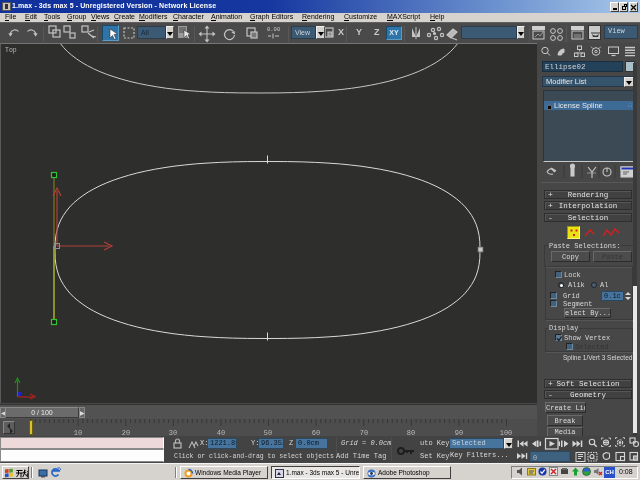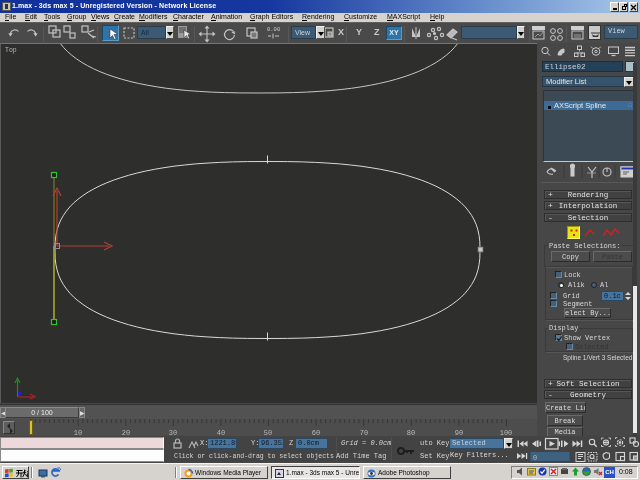--- a/index.html
+++ b/index.html
@@ -232,21 +232,21 @@
  </svg>
  <input type="text" id="namef" class="abs" value="Ellipse02" readonly="" style="">
  <div id="swatch" class="abs"></div>
  <div id="modlist" class="abs">Modifier List</div>
  <div class="abs ddbtn" style="left:87px;top:34px;width:10px;height:10px;"></div>
  <div id="stack" class="abs">
   <div class="srow" style="top:9px;"><svg width="10" height="9" style="left:3px;top:0;">
           <circle cx="5" cy="3.5" r="2.5" fill="#f0f0f0"></circle>
           <rect x="4" y="6" width="2" height="2" fill="#f0f0f0"></rect>
         </svg><span style="margin-left:24px;">Extrude</span></div>
-  <div class="srow" style="top:10px;background:#3d6b96;"><span style="display:inline-block;width:5px;height:5px;background:#0a0a0a;border:1px solid #666;margin:2px 2px 0 3px;"></span><span style="vertical-align:2px;">AXScript Spline</span><span style="position:absolute;right:2px;color:#9fc2dd;font-size:6px;">∴</span></div>
+  <div class="srow" style="top:10px;background:#3d6b96;"><span style="display:inline-block;width:5px;height:5px;background:#0a0a0a;border:1px solid #666;margin:2px 2px 0 3px;"></span><span style="vertical-align:2px;">License Spline</span><span style="position:absolute;right:2px;color:#9fc2dd;font-size:6px;">∴</span></div>
  </div>
  <svg width="103" height="18" style="left:0;top:120px;">
   <g stroke="#c9c9c9" fill="none" stroke-width="1.1">
    <path d="M10,9 q2,-4 6,-3 l3,2 m-9,1 q2,3 6,2"></path>
         <path d="M14,5 l4,4" stroke-width="1.6"></path>
    <rect x="34" y="3" width="3" height="10" fill="#c9c9c9"></rect>
         <circle cx="35.5" cy="3" r="2" fill="#c9c9c9"></circle>
    <path d="M51,4 l4,5 l4,-5 m-4,5 v6"></path>
         <path d="M50,10 l9,0" stroke-width="0.6"></path>
    <circle cx="70" cy="9" rx="3" r="4"></circle>

